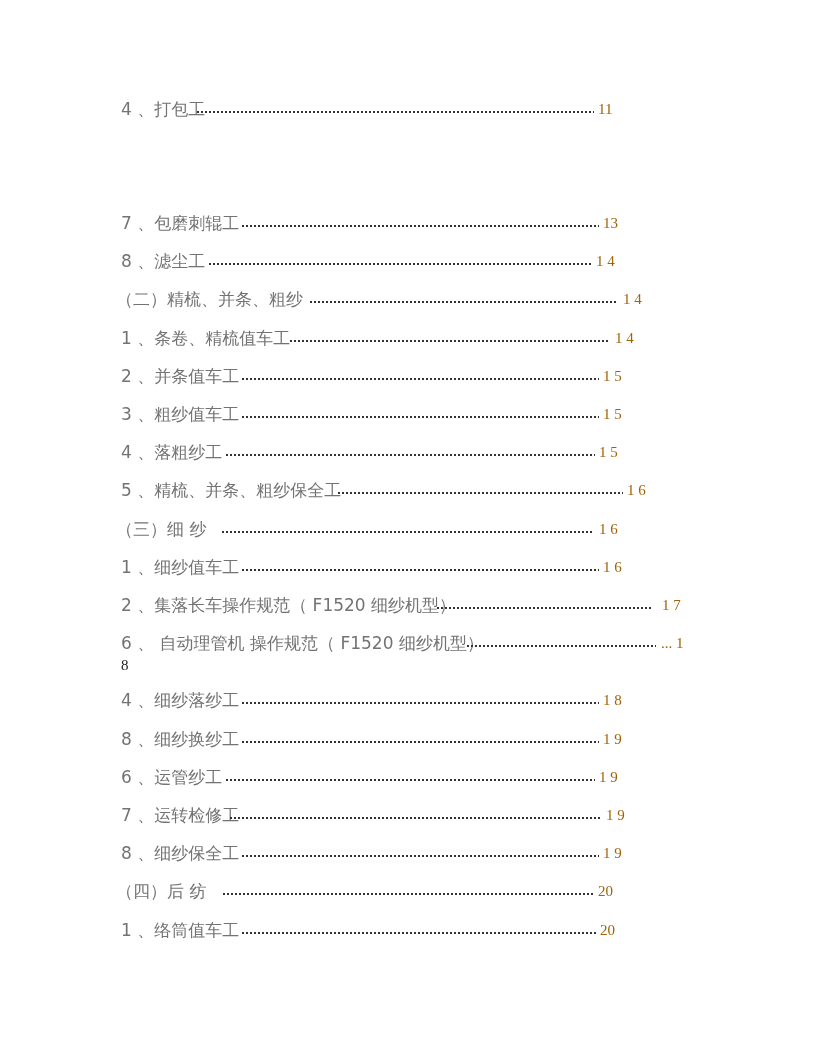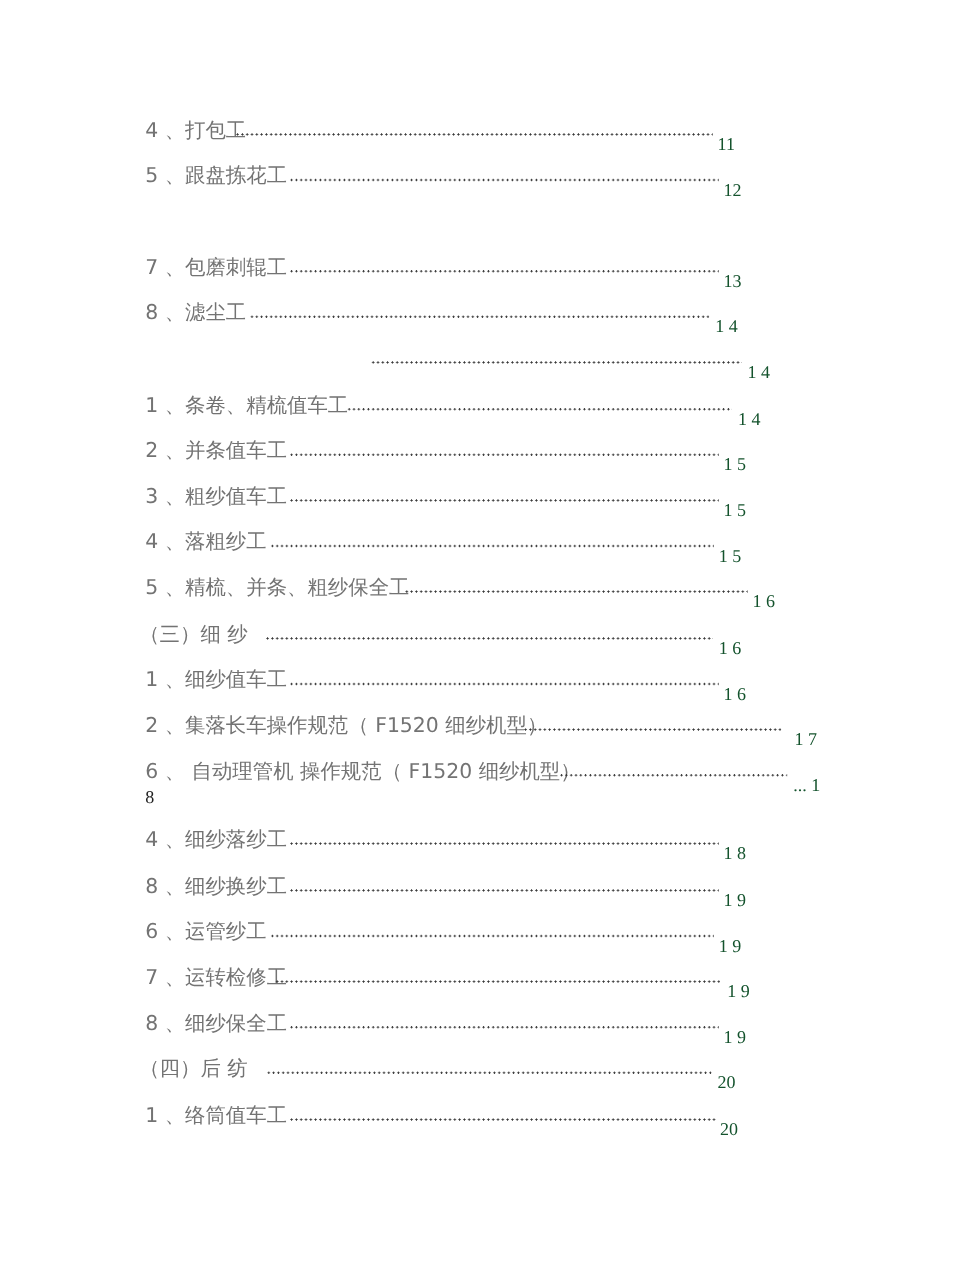--- a/index.html
+++ b/index.html
@@ -4,56 +4,52 @@
 <style>
   html, body { margin: 0; padding: 0; background: #ffffff; }
   body { width: 816px; height: 1056px; position: relative; overflow: hidden;
          font-family: "DejaVu Sans", "Liberation Sans", sans-serif; color: #222; }
   .page { position: absolute; left: 0; top: 0; width: 816px; height: 1056px; background: #fff; }
   .toc-line { position: absolute; left: 0; height: 22px; width: 816px; }
   .label { position: absolute; top: 0; font-size: 17px; line-height: 22px; white-space: nowrap; color: #737373; }
   .leader { position: absolute; top: 13px; height: 2px;
             background-image: radial-gradient(circle, #333 0.75px, transparent 1px);
             background-size: 4px 2px; background-repeat: repeat-x; }
-  .page-num { position: absolute; top: 12px; font-family: "Liberation Serif", "DejaVu Serif", serif;
-              font-size: 15px; line-height: 22px; white-space: nowrap; color: #14532d; }
+  .page-num { position: absolute; top: 0; font-family: "Liberation Serif", "DejaVu Serif", serif;
+              font-size: 15px; line-height: 22px; white-space: nowrap; color: #a16207; }
   .wrap-num { position: absolute; font-family: "Liberation Serif", "DejaVu Serif", serif;
               font-size: 15px; line-height: 22px; color: #222; }
 </style>
 </head>
 <body>
 
 <div class="page">
 
   <div class="toc-line" style="top:98px">
     <span class="label" style="left:121px">4 、打包工</span>
     <span class="leader" style="left:196px;width:398px"></span>
     <span class="page-num" style="left:598px">11</span>
   </div>
 
-  <div class="toc-line" style="top:136px">
-    <span class="label" style="left:121px">5 、跟盘拣花工</span>
-    <span class="leader" style="left:241px;width:358px"></span>
-    <span class="page-num" style="left:603px">12</span>
-  </div>
 
 
   <div class="toc-line" style="top:212px">
     <span class="label" style="left:121px">7 、包磨刺辊工</span>
     <span class="leader" style="left:241px;width:358px"></span>
     <span class="page-num" style="left:603px">13</span>
   </div>
 
   <div class="toc-line" style="top:250px">
     <span class="label" style="left:121px">8 、滤尘工</span>
     <span class="leader" style="left:208px;width:383px"></span>
     <span class="page-num" style="left:596px">1 4</span>
   </div>
 
   <div class="toc-line" style="top:288px">
+    <span class="label" style="left:116px">（二）精梳、并条、粗纱</span>
     <span class="leader" style="left:309px;width:309px"></span>
     <span class="page-num" style="left:623px">1 4</span>
   </div>
 
   <div class="toc-line" style="top:327px">
     <span class="label" style="left:121px">1 、条卷、精梳值车工</span>
     <span class="leader" style="left:289px;width:321px"></span>
     <span class="page-num" style="left:615px">1 4</span>
   </div>
 

